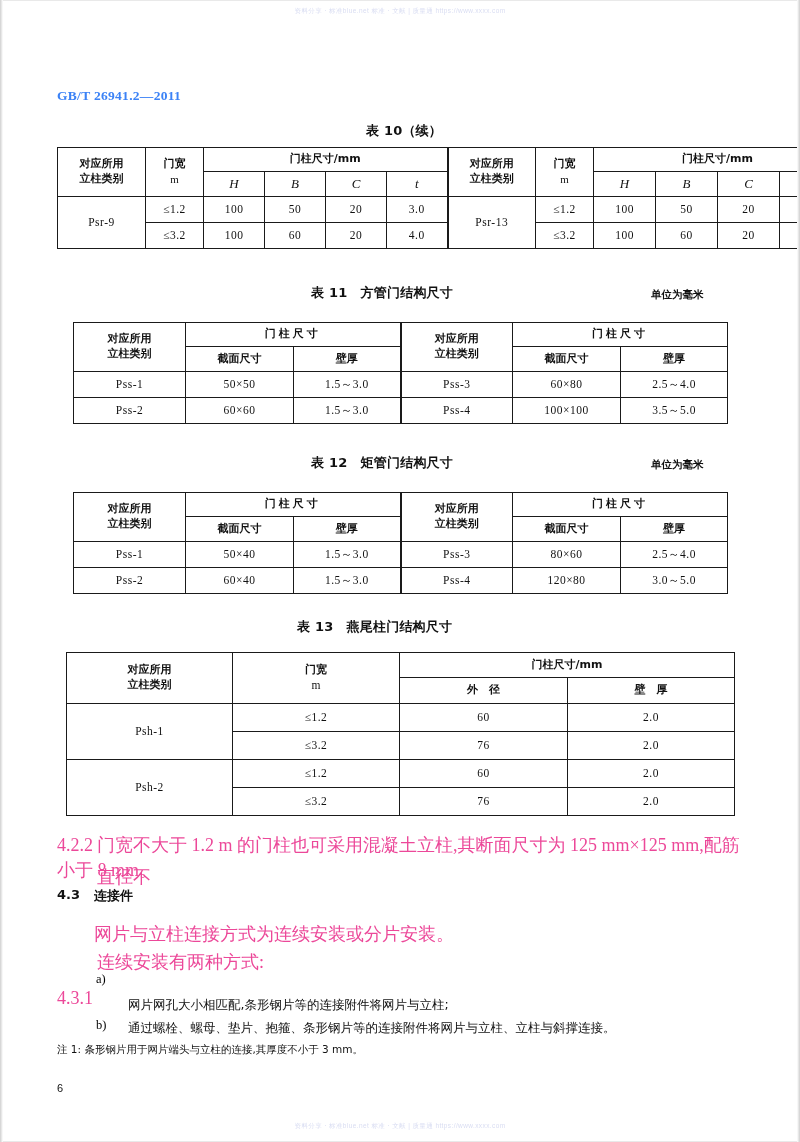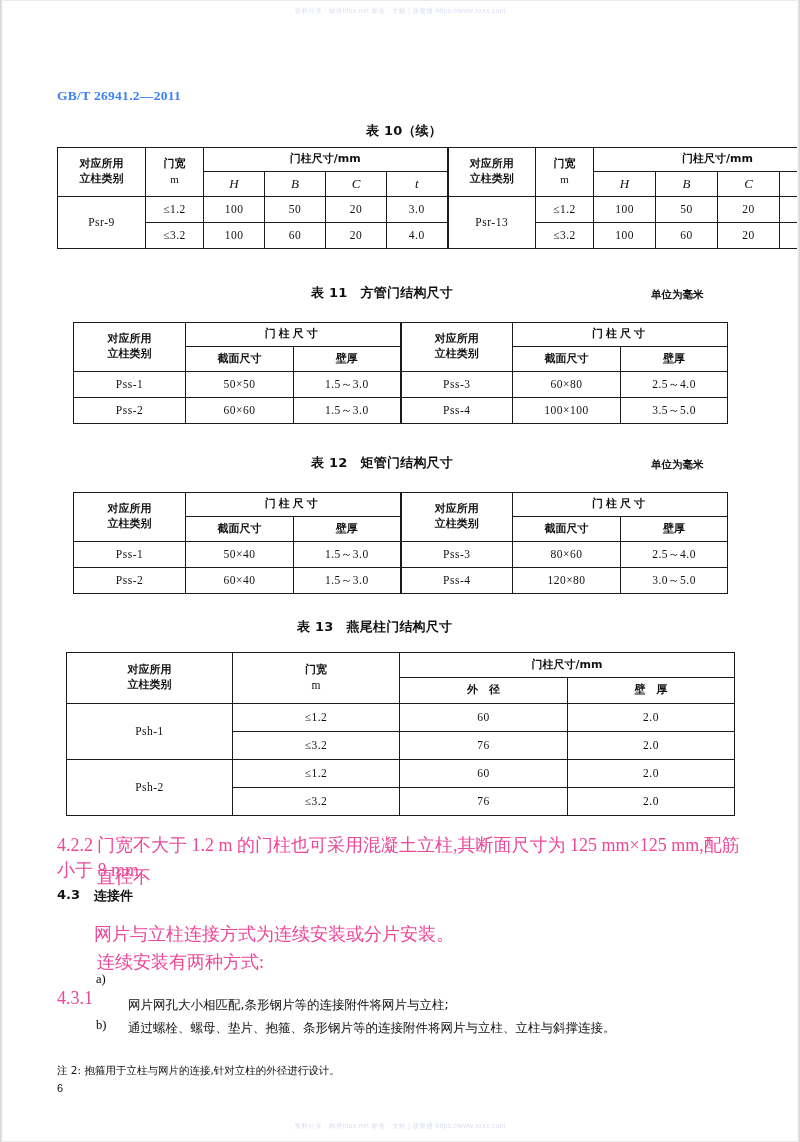--- a/index.html
+++ b/index.html
@@ -416,18 +416,18 @@
 
     <div class="body-text" style="left:57px; top:947px;margin-top:36px;">4.3.1</div>
     <div class="body-text" style="left:97px; top:947px;">连续安装有两种方式:</div>
 
     <div class="list-label" style="left:96px; top:972px;">a)</div>
     <div class="list-item" style="left:128px; top:994px; width:620px;">网片网孔大小相匹配,条形钢片等的连接附件将网片与立柱;</div>
 
     <div class="list-label" style="left:96px; top:1018px;">b)</div>
     <div class="list-item" style="left:128px; top:1017px; width:620px;">通过螺栓、螺母、垫片、抱箍、条形钢片等的连接附件将网片与立柱、立柱与斜撑连接。</div>
 
-    <div class="note" style="left:57px; top:1064px;">注 2: 抱箍用于立柱与网片的连接,针对立柱的外径进行设计。</div>
+    <div class="note" style="left:57px; top:1043px;">注 1: 条形钢片用于网片端头与立柱的连接,其厚度不小于 3 mm。</div>
 
     <div class="page-num">6</div>
 
   </div>
 </div>
 
 </body></html>

